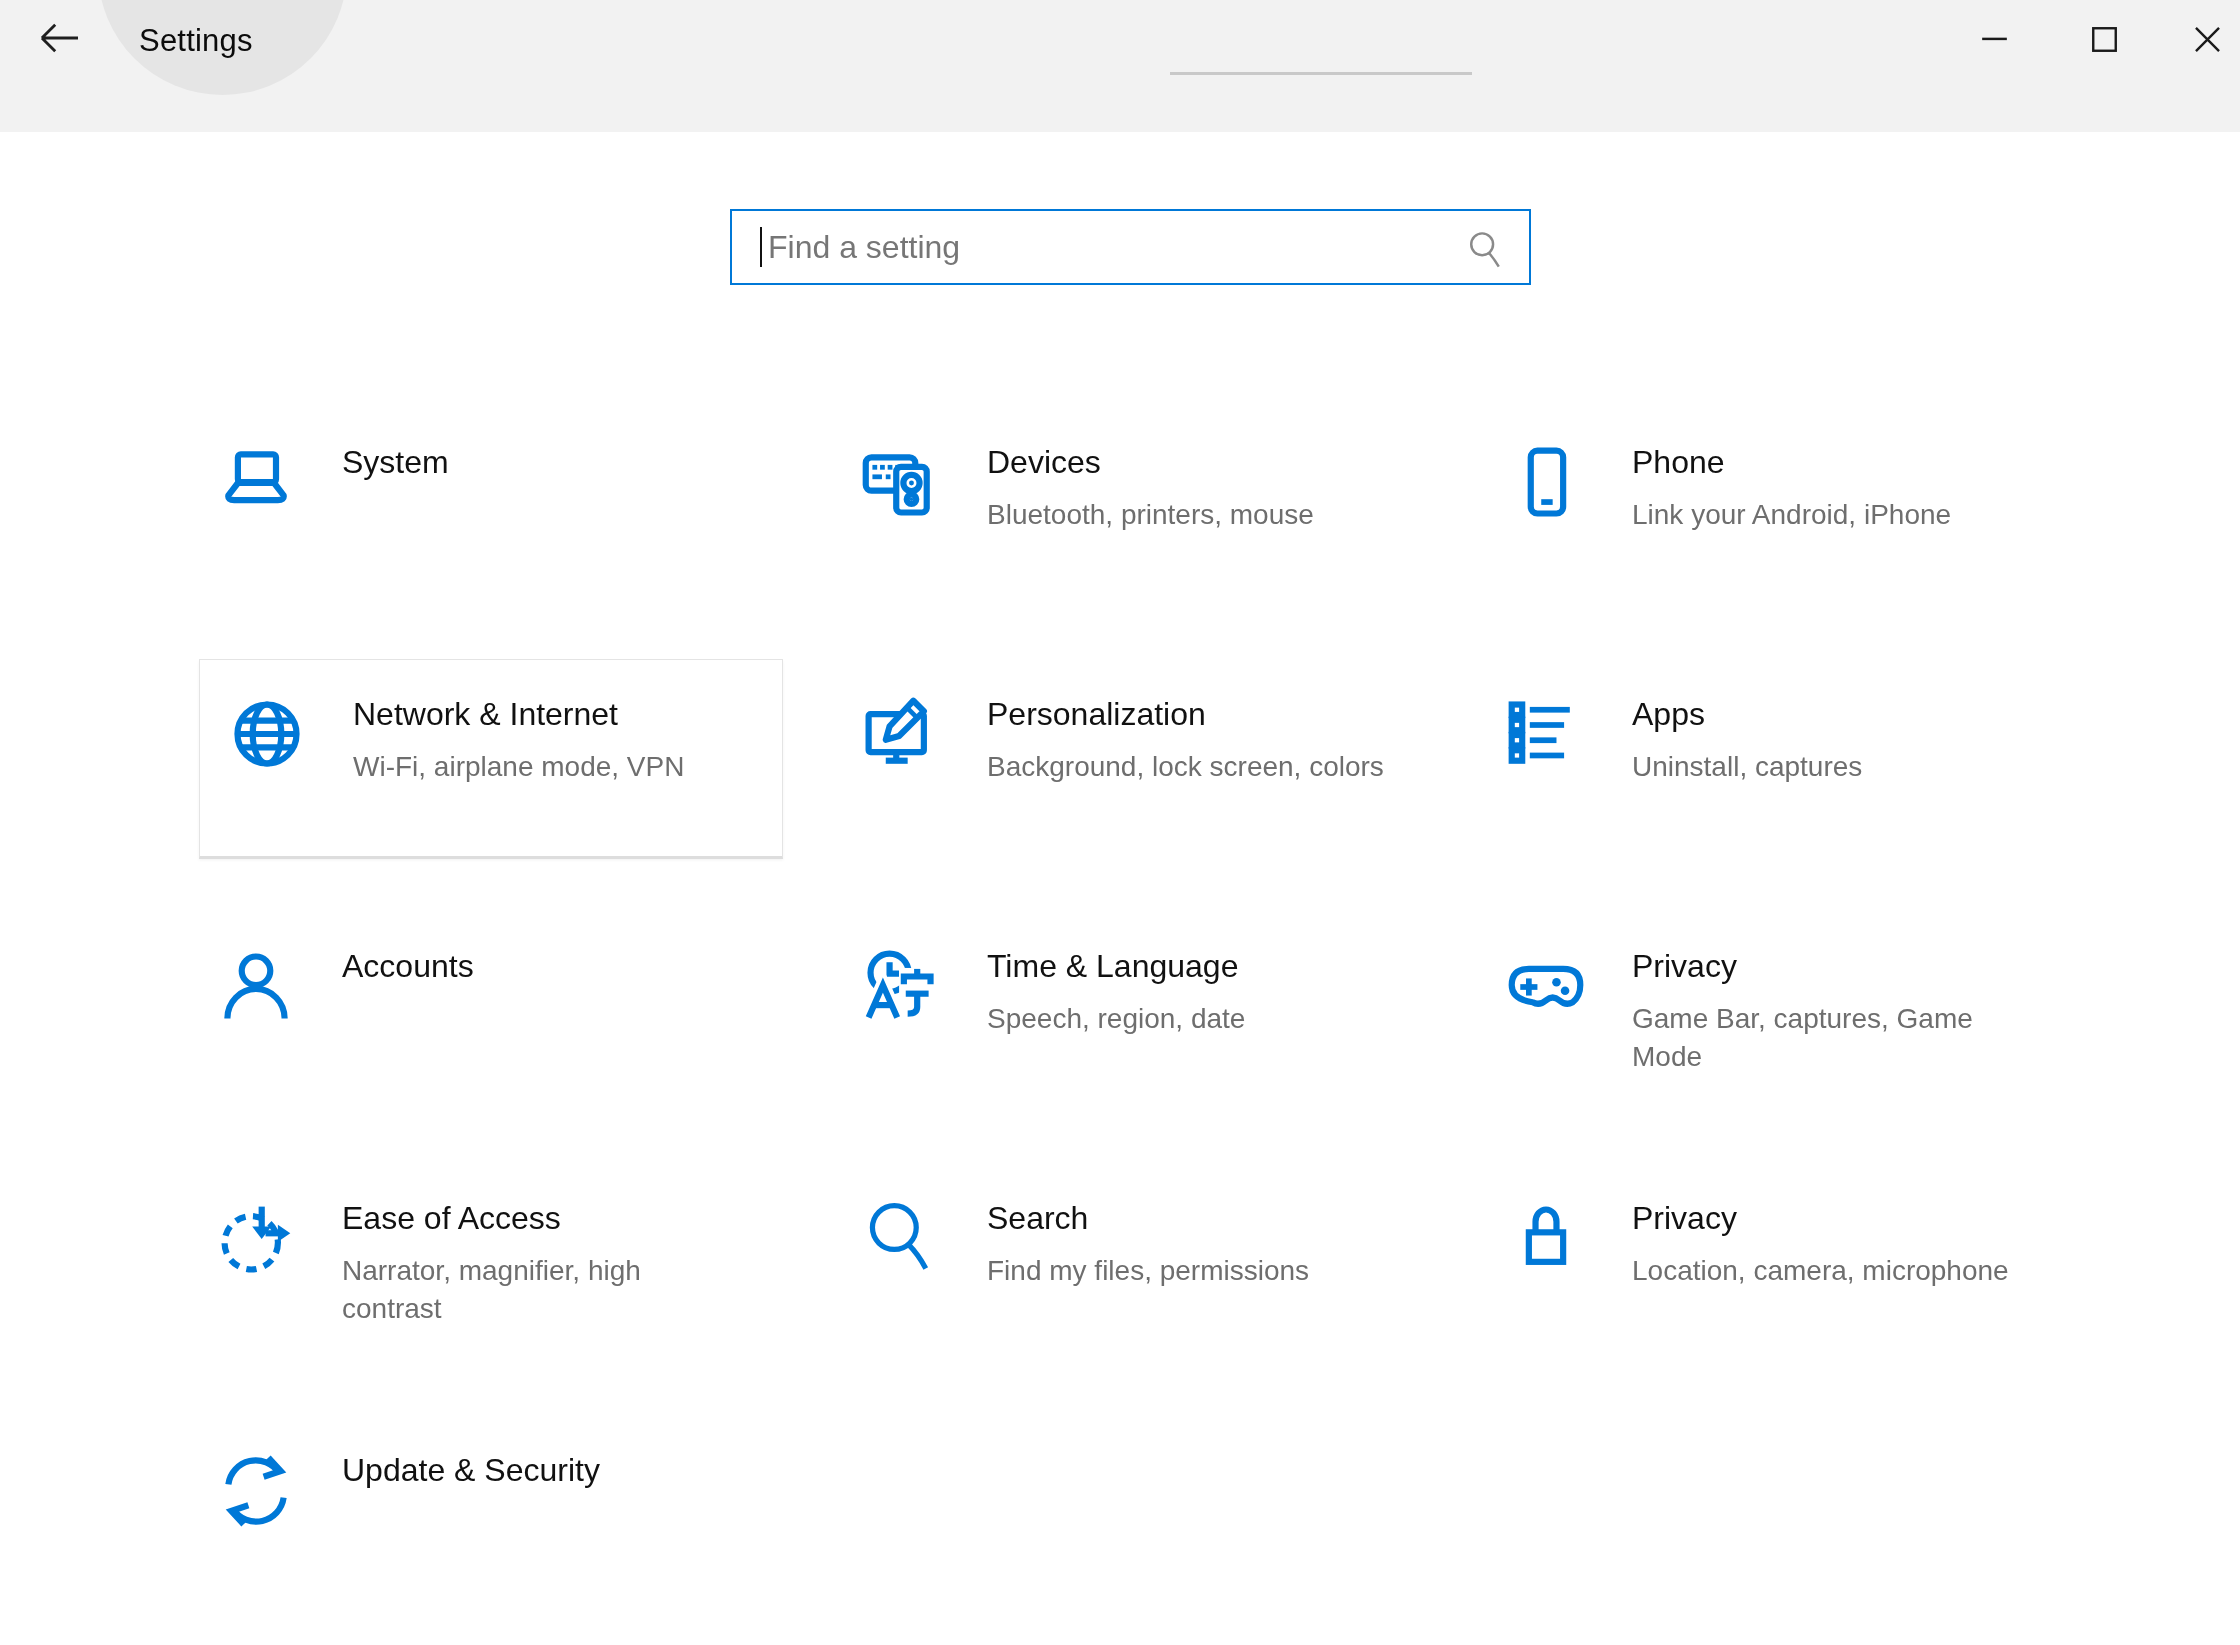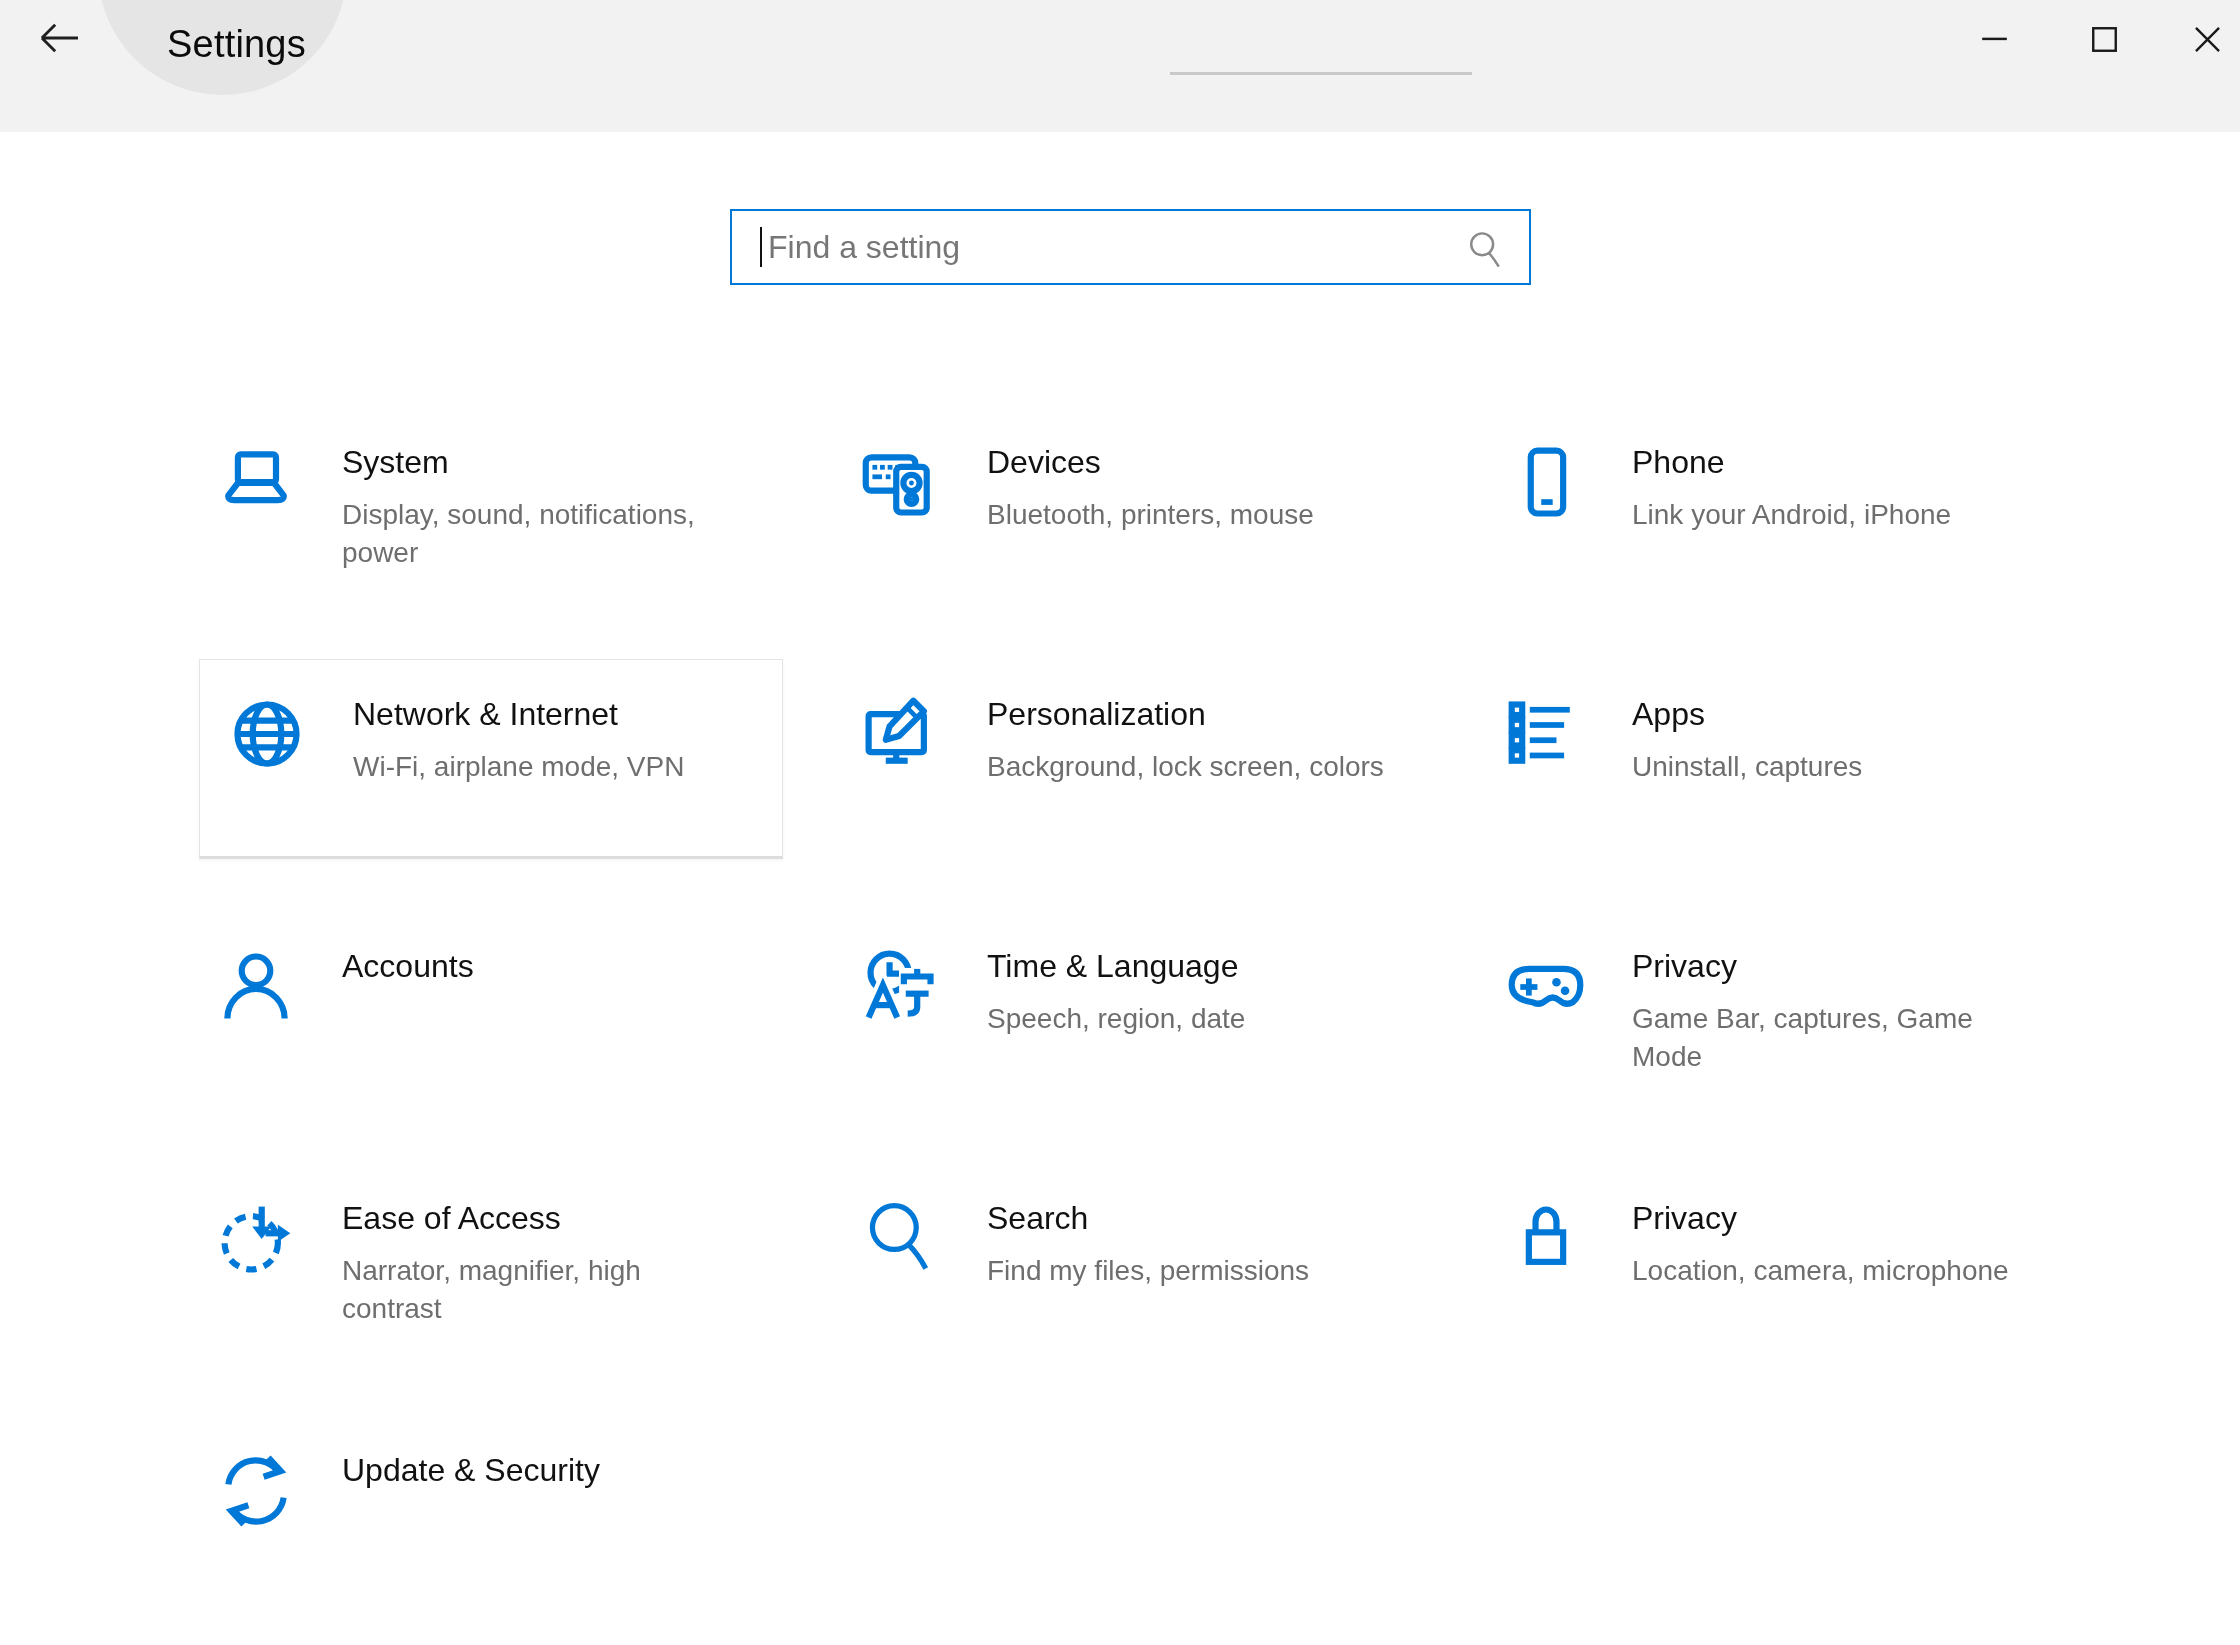--- a/index.html
+++ b/index.html
@@ -5,22 +5,22 @@
   * { margin:0; padding:0; box-sizing:border-box; }
   html,body { width:2241px; height:1645px; background:#fff; overflow:hidden;
               font-family:"Liberation Sans","DejaVu Sans",sans-serif; }
   #app { position:relative; width:2241px; height:1645px; background:#fff; }
 
   
   .titlebar { position:absolute; left:0; top:0; width:2241px; height:132px;
               background:#f2f2f2; overflow:hidden; }
   .back-btn { position:absolute; left:29px; top:13.4px; width:59px; height:54px;
               display:flex; align-items:center; justify-content:center; cursor:pointer; }
-  .app-title { position:absolute; left:139px; top:23px; font-size:38px; color:#0b0b0b;
-               letter-spacing:0.2px;margin-left:28px; }
+  .app-title { position:absolute; left:139px; top:23px; font-size:31px; color:#0b0b0b;
+               letter-spacing:0.2px; }
   .avatar-arc { position:absolute; left:98px; top:-154px; width:249px; height:249px;
                 border-radius:50%; background:#e5e5e5; }
   .scroll-divider { position:absolute; left:1170px; top:72px; width:302px; height:2.9px;
                     background:#c9c9c9; }
   .winbtn { position:absolute; top:9.6px; width:86px; height:59px; display:flex;
             align-items:center; justify-content:center; cursor:pointer; }
   .winbtn svg { display:block; }
 
   
   .searchbox { position:absolute; left:730px; top:209px; width:801px; height:76px;
@@ -106,22 +106,20 @@
 
   <div class="grid">
 
     <div class="tile">
       <svg class="tile-icon" viewBox="0 0 84 84">
         <rect x="23" y="12" width="40" height="29" rx="3" class="s"></rect>
         <path d="M13 55 L23 42 H61 L71 55 Q72 60 65 60 H19 Q12 60 13 55 Z" class="s" stroke-linejoin="round"></path>
       </svg>
       <div>
         <div class="tile-title">System</div>
-        <div class="tile-sub">Display, sound, notifications,
-power</div>
       </div>
     </div>
 
     <div class="tile">
       <svg class="tile-icon" viewBox="0 0 84 84">
         <rect x="5" y="15" width="52" height="35" rx="6" class="s"></rect>
         <rect x="12" y="23" width="5" height="5" class="f"></rect>
           <rect x="20" y="23" width="5" height="5" class="f"></rect>
         <rect x="28" y="23" width="5" height="5" class="f"></rect>
           <rect x="36" y="23" width="5" height="5" class="f"></rect>

